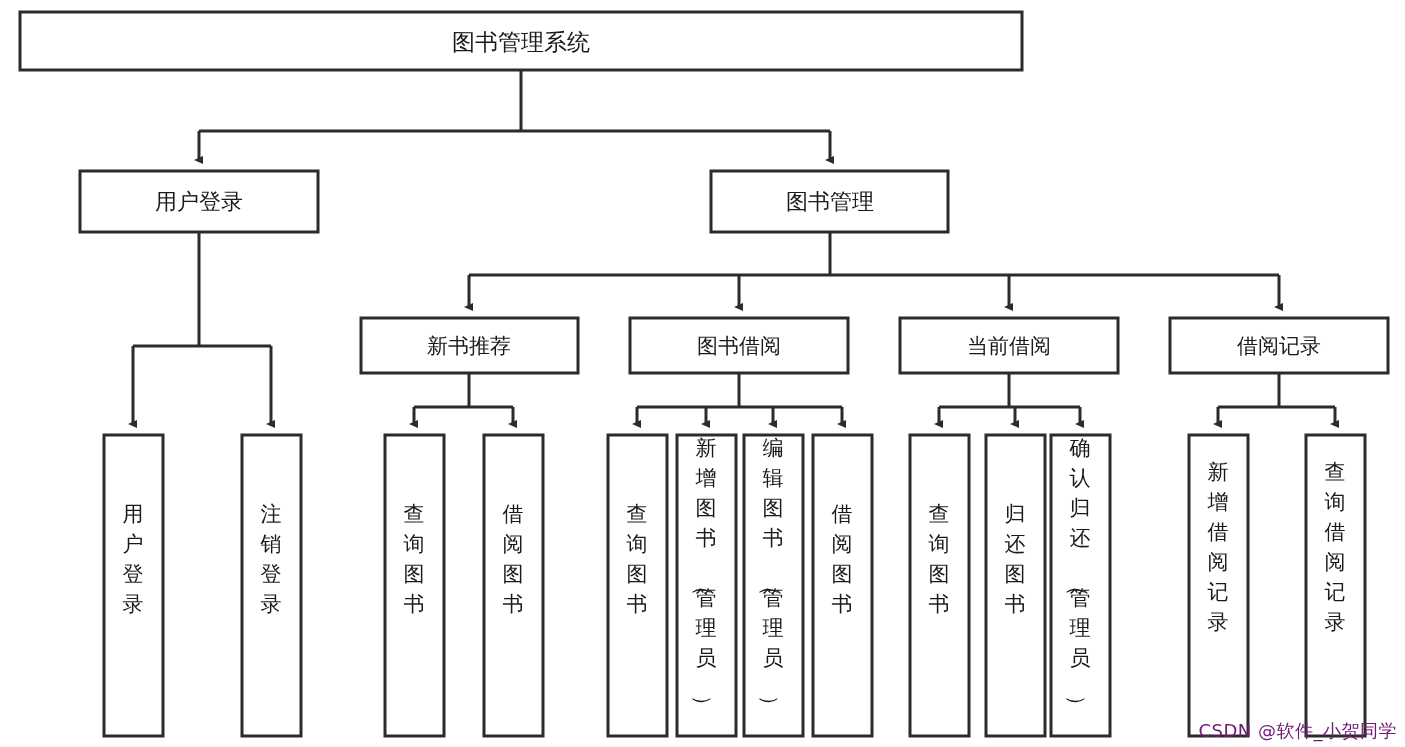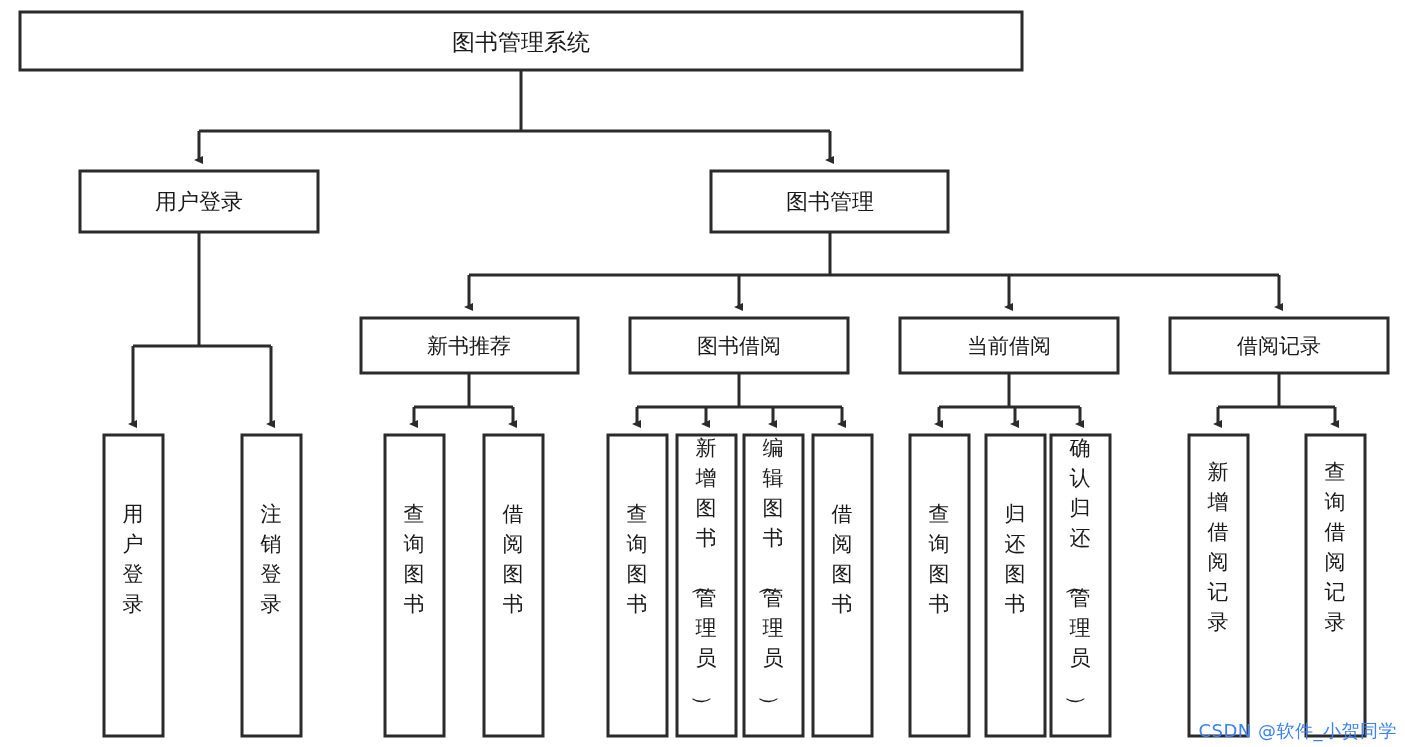--- a/index.html
+++ b/index.html
@@ -44,21 +44,21 @@
   }
   .edge {
     stroke: #2b2b2b;
     stroke-width: 3;
     fill: none;
   }
   .watermark {
     position: absolute;
     right: 8px;
     bottom: 4px;
-    color: #3b82f6;
+    color: #701a75;
     font-size: 18px;
     font-family: "DejaVu Sans", "Liberation Sans", sans-serif;
     white-space: nowrap;
     letter-spacing: 0.5px;
   }
 </style>
 </head>
 <body>
 
 <svg id="diagram" viewBox="0 0 1405 747">

